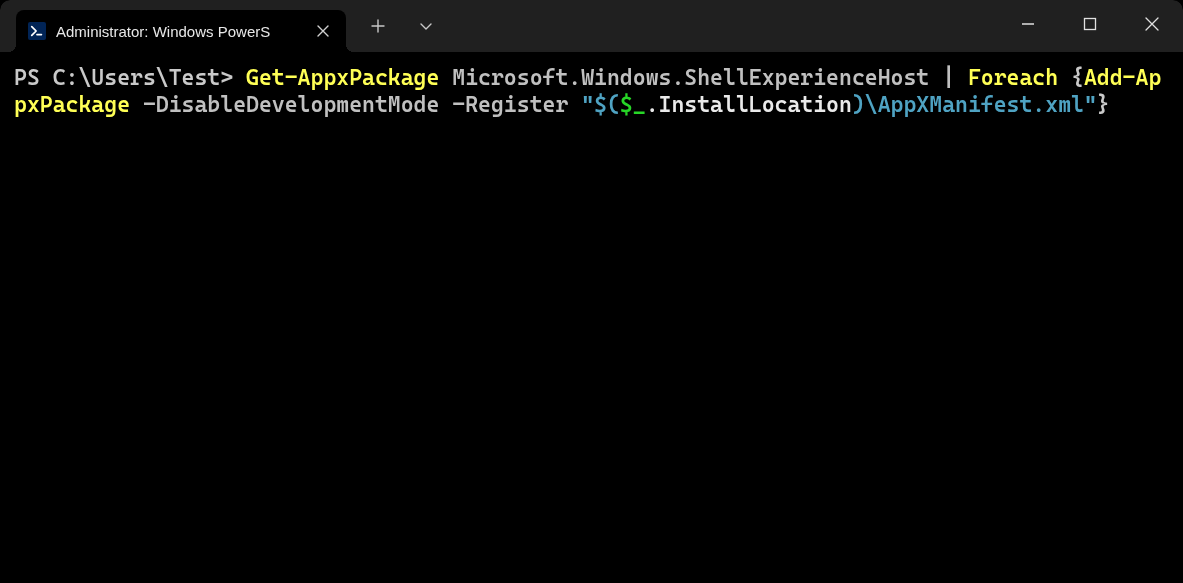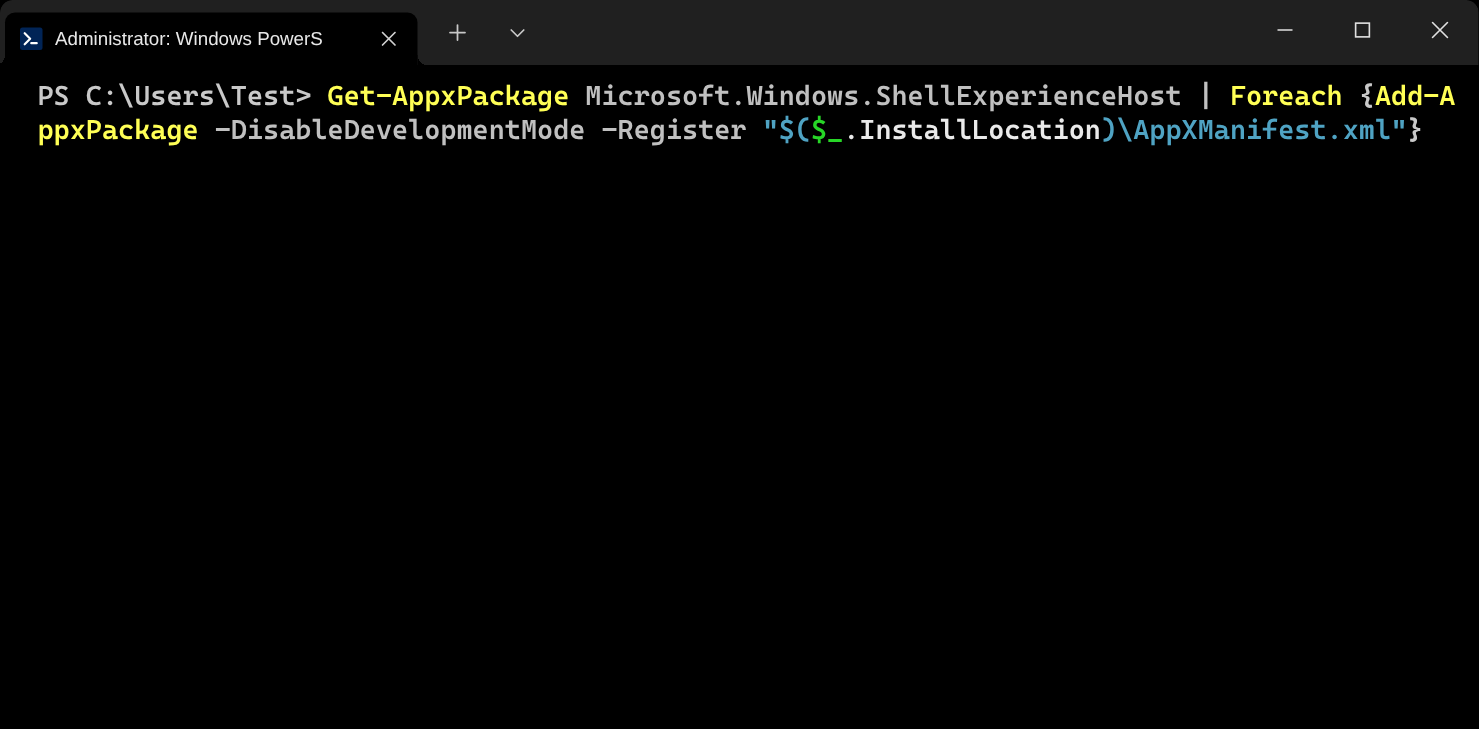--- a/index.html
+++ b/index.html
@@ -25,21 +25,21 @@
     background: #202020;
     display: flex;
     align-items: flex-start;
     border-top-left-radius: 10px;
     border-top-right-radius: 10px;
   }
   .tabs-area {
     display: flex;
     align-items: flex-end;
     height: 52px;
-    padding-left: 4px;
+    padding-left: 16px;
     flex: 0 0 auto;
   }
   .tab {
     display: flex;
     align-items: center;
     height: 42px;
     background: #000000;
     border-top-left-radius: 8px;
     border-top-right-radius: 8px;
     padding: 0 14px 0 12px;
@@ -127,21 +127,21 @@
     height: 40px;
     display: flex;
     align-items: center;
     justify-content: center;
     color: #e0e0e0;
   }
   .win-btn svg { width: 14px; height: 14px; }
   .terminal {
     background: #000;
     color: #cccccc;
-    padding: 12px 12px 0 30px;
+    padding: 12px 12px 0 14px;
     font-size: 22px;
     line-height: 27px;
     font-weight: 600;
     letter-spacing: 0;
     white-space: pre-wrap;
     word-break: break-all;
     height: calc(583px - 52px);
     box-sizing: border-box;
   }
   .t-prompt  { color: #c9c9c9; }

